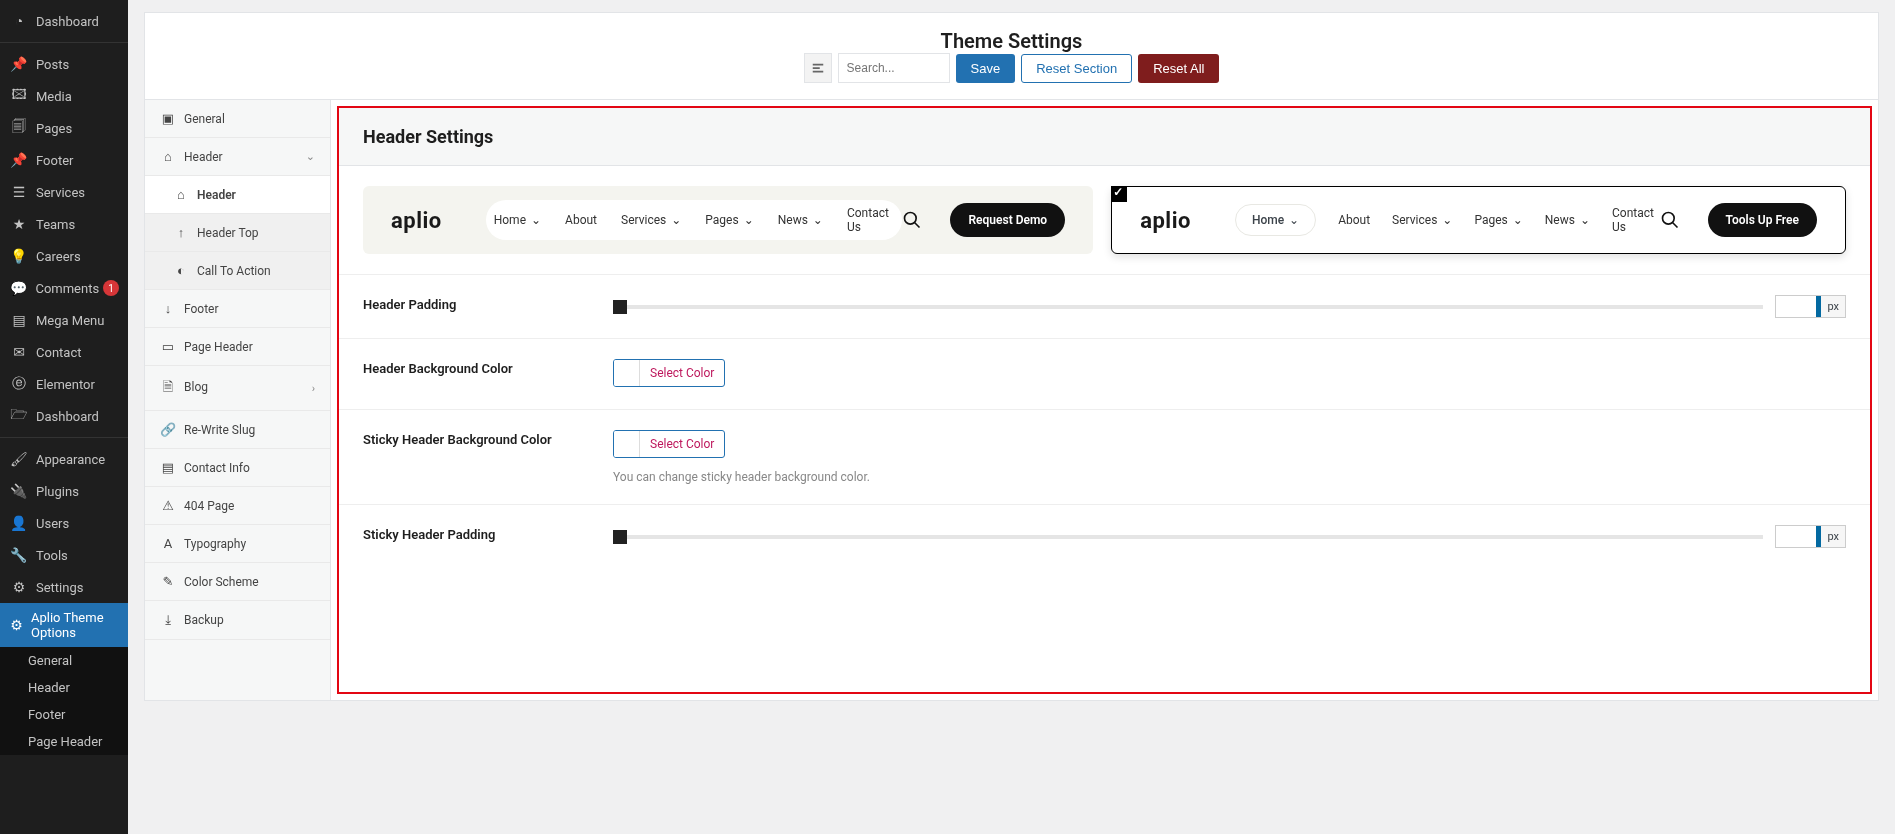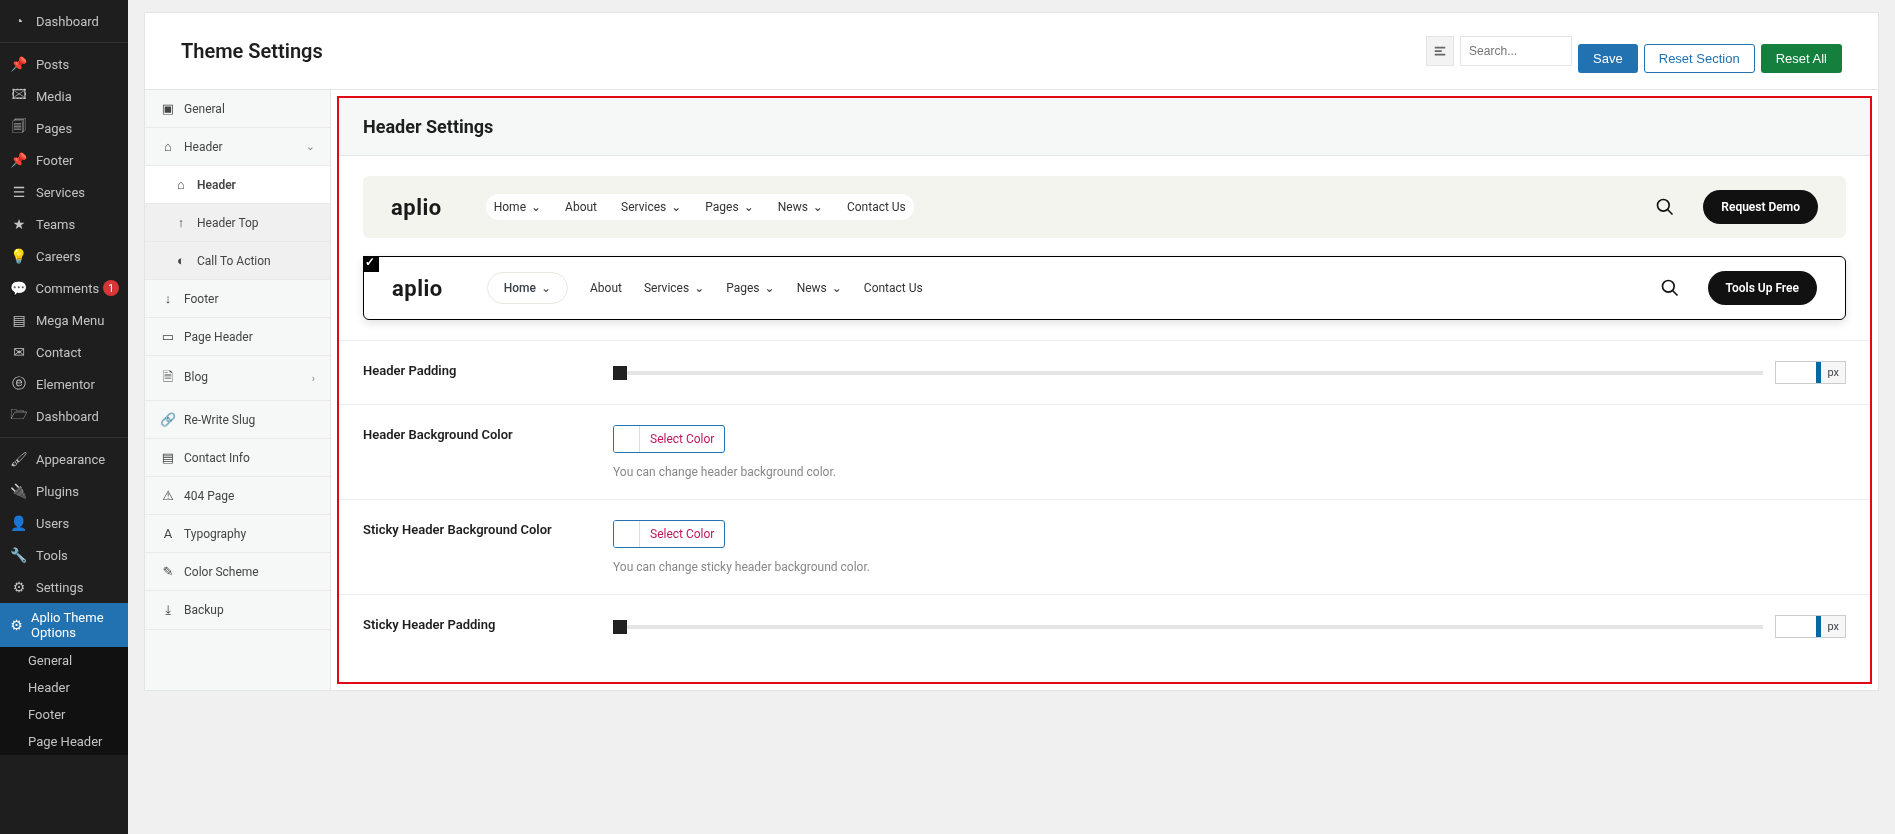--- a/index.html
+++ b/index.html
@@ -14,29 +14,29 @@
 .wp-sidebar .menu-sep { margin: 5px 0; border: 0; border-top: 1px solid #333; }
 .wp-sidebar .submenu { background: #111; }
 .wp-sidebar .submenu-item { padding: 6px 10px 6px 28px; color: #c3c3c3; font-size: 13px; cursor: pointer; display: block; }
 .wp-badge { background: #d63638; color: #fff; border-radius: 50%; font-size: 10px; min-width: 16px; height: 16px; display: inline-flex; align-items: center; justify-content: center; margin-left: 4px; }
 .wp-arrow-indicator { position: relative; }
 .wp-arrow-indicator::after { content: ''; position: absolute; right: -8px; top: 50%; width: 0; height: 0; border: 8px solid transparent; border-right-color: #f0f0f1; transform: translateY(-50%); }
 
 
 .content { flex: 1; padding: 12px 16px; }
 .panel { background: #fff; border: 1px solid #e2e4e7; }
-.panel-head { display: flex; align-items: center; justify-content: space-between; padding: 16px 36px; border-bottom: 1px solid #e2e4e7; background: #fff; }
+.panel-head { display: flex; align-items: center; justify-content: space-between; padding: 16px 24px; border-bottom: 1px solid #e2e4e7; background: #fff; flex-direction: column; }
 .panel-head h1 { font-size: 20px; font-weight: 600; color: #1e1e1e; }
 .panel-head .actions { display: flex; gap: 6px; align-items: center; }
 .icon-btn { width: 28px; height: 30px; border: 1px solid #e2e4e7; background: #f3f3f3; display: inline-flex; align-items: center; justify-content: center; cursor: pointer; color: #666; }
 .search-input { height: 30px; width: 112px; border: 1px solid #e2e4e7; padding: 0 8px; font-size: 12px; }
-.btn { padding: 6px 14px; font-size: 13px; border-radius: 3px; cursor: pointer; border: 1px solid transparent; margin-top: 15px; }
+.btn { padding: 6px 14px; font-size: 13px; border-radius: 3px; cursor: pointer; border: 1px solid transparent; }
 .btn-primary { background: #2271b1; color: #fff; }
 .btn-outline-primary { background: #fff; border-color: #2271b1; color: #2271b1; }
-.btn-danger { background: #15803d; color: #fff; }
+.btn-danger { background: #7f1d1d; color: #fff; }
 
 .panel-body { display: flex; min-height: 600px; }
 
 
 .settings-side { width: 186px; border-right: 1px solid #e2e4e7; background: #f6f7f7; }
 .s-item { display: flex; align-items: center; padding: 11px 15px; border-bottom: 1px solid #e9e9e9; cursor: pointer; font-size: 12px; color: #444; }
 .s-item .s-icon { width: 16px; margin-right: 8px; display: inline-flex; align-items: center; justify-content: center; font-size: 13px; }
 .s-item.expandable { justify-content: space-between; }
 .s-item.active { background: #fff; font-weight: 600; }
 .s-sub { background: #f0f0f0; }
@@ -47,21 +47,21 @@
 
 .settings-main { flex: 1; border: 2px solid #e30613; margin: 6px; }
 .settings-header-bar { background: #f6f7f7; padding: 18px 24px; border-bottom: 1px solid #e2e4e7; }
 .settings-header-bar h2 { font-size: 18px; font-weight: 700; color: #1e1e1e; }
 
 .field-row { display: flex; padding: 20px 24px; border-bottom: 1px solid #eee; }
 .field-label { width: 250px; font-size: 13px; font-weight: 600; color: #1e1e1e; padding-top: 2px; }
 .field-control { flex: 1; }
 
 
-.hp-stack { display: flex; flex-direction: column; gap: 18px; }
+.hp-stack { display: flex; flex-direction: row; gap: 18px; }
 .hp-card { border-radius: 6px; padding: 14px 28px; display: flex; align-items: center; position: relative; background: #f4f4ef; }
 .hp-card.selected { border: 1px solid #000; background: #fff; box-shadow: 0 3px 8px rgba(0,0,0,0.12); }
 .hp-card.selected::before { content:''; position:absolute; top:-1px; left:-1px; width:16px; height:16px; background:#000; }
 .hp-card.selected::after { content:'✓'; position:absolute; top:-2px; left:1px; color:#fff; font-size:12px; font-weight:700; }
 .hp-logo { font-size: 22px; font-weight: 700; letter-spacing: 0.5px; color: #1a1a1a; margin-right: 24px; }
 .hp-nav { display: flex; align-items: center; gap: 22px; flex: 1; margin-left: 20px; }
 .hp-pill-home { background: #fff; border: 1px solid #e8e8e3; border-radius: 22px; padding: 8px 16px; font-size: 12px; font-weight: 500; display:inline-flex; align-items:center; gap:5px; }
 .hp-pill-wrap { background: #fff; border-radius: 30px; padding: 6px 8px; display: inline-flex; align-items: center; gap: 24px; }
 .hp-navlink { font-size: 12px; color: #333; display: inline-flex; align-items: center; gap: 5px; }
 .hp-search { width: 20px; height: 20px; margin-right: 14px; }
@@ -348,21 +348,20 @@
             </div>
           </div>
 
           <div class="field-row">
             <div class="field-label">Header Background Color</div>
             <div class="field-control">
               <div class="color-picker">
                 <div class="color-swatch"></div>
                 <span class="color-label">Select Color</span>
               </div>
-              <div class="help-text">You can change header background color.</div>
             </div>
           </div>
 
           <div class="field-row">
             <div class="field-label">Sticky Header Background Color</div>
             <div class="field-control">
               <div class="color-picker">
                 <div class="color-swatch"></div>
                 <span class="color-label">Select Color</span>
               </div>

